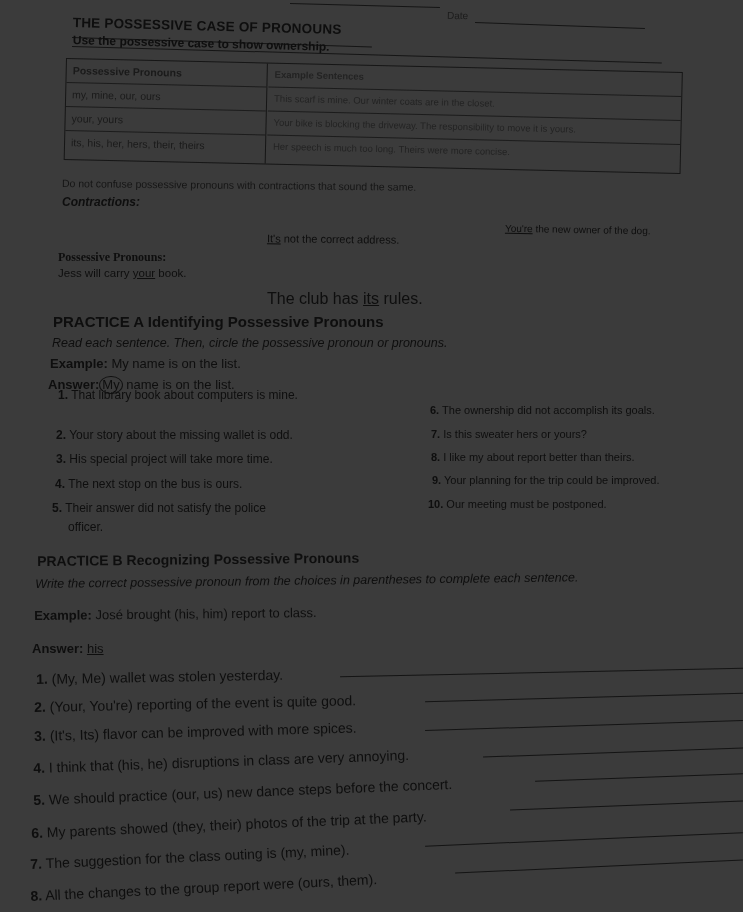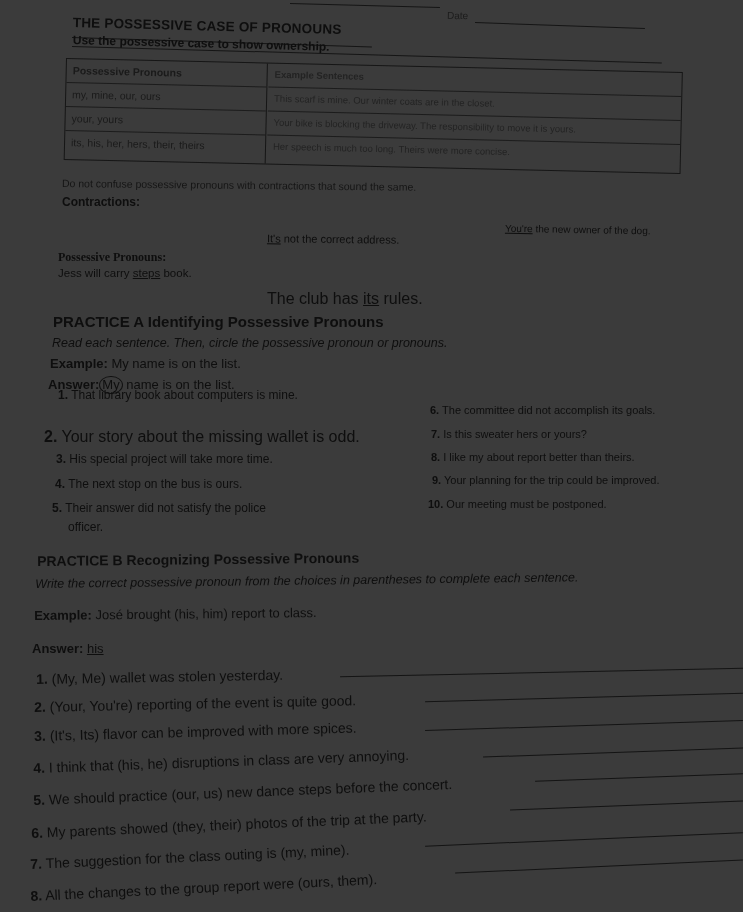--- a/index.html
+++ b/index.html
@@ -64,54 +64,54 @@
   </div>
   <div class="col-right">
     <div class="cell hdr">Example Sentences</div>
     <div class="cell">This scarf is mine. Our winter coats are in the closet.</div>
     <div class="cell">Your bike is blocking the driveway. The responsibility to move it is yours.</div>
     <div class="cell">Her speech is much too long. Theirs were more concise.</div>
   </div>
 </div>
 
 <div class="abs" style="left:62px; top:177px; font-size:10.5px; transform:rotate(0.6deg); transform-origin:left top; color:#151515;">Do not confuse possessive pronouns with contractions that sound the same.</div>
-<div class="abs bold" style="left:62px; top:195px; font-size:12px;">Contractions:</div>
+<div class="abs bold" style="left:62px; top:195px; font-size:12px;font-style:italic;">Contractions:</div>
 
 <div class="abs" style="left:267px; top:233px; font-size:11px; transform:rotate(0.6deg);">
   <span class="u">It's</span><span> not the correct address.</span>
 </div>
 <div class="abs" style="left:505px; top:224px; font-size:10px; transform:rotate(1deg);">
   <span class="u">You're</span><span> the new owner of the dog.</span>
 </div>
 
 <div class="abs bold" style="left:58px; top:250px; font-size:12px;font-family:Liberation Serif, serif;">Possessive Pronouns:</div>
 <div class="abs" style="left:58px; top:267px; font-size:11.5px;">
-  <span>Jess will carry </span><span class="u">steps</span><span> book.</span>
+  <span>Jess will carry </span><span class="u">your</span><span> book.</span>
 </div>
 <div class="abs" style="left:267px; top:290px; font-size:16px;">
   <span>The club has </span><span class="u">its</span><span> rules.</span>
 </div>
 
 <div class="abs bold" style="left:53px; top:313px; font-size:15px;">PRACTICE A Identifying Possessive Pronouns</div>
 <div class="abs italic" style="left:52px; top:336px; font-size:12.5px;">Read each sentence. Then, circle the possessive pronoun or pronouns.</div>
 <div class="abs worksheet-text" style="left:50px; top:356px;">
   <span class="bold">Example:</span><span> My name is on the list.</span>
 </div>
 <div class="abs worksheet-text" style="left:48px; top:376px;">
   <span class="bold">Answer:</span><span class="circle">My</span><span> name is on the list.</span>
 </div>
 
 <div class="abs worksheet-text" style="left:58px; top:388px; font-size:12px;"><span class="num">1.</span> <span>That library book about computers is mine.</span></div>
-<div class="abs worksheet-text" style="left:44px; top:428px; font-size:16px;"><span class="num">2.</span> <span>Your story about the missing wallet is odd.</span></div>
+<div class="abs worksheet-text" style="left:56px; top:428px; font-size:12px;"><span class="num">2.</span> <span>Your story about the missing wallet is odd.</span></div>
 <div class="abs worksheet-text" style="left:56px; top:452px; font-size:12px;"><span class="num">3.</span> <span>His special project will take more time.</span></div>
 <div class="abs worksheet-text" style="left:55px; top:477px; font-size:12px;"><span class="num">4.</span> <span>The next stop on the bus is ours.</span></div>
 <div class="abs worksheet-text" style="left:52px; top:501px; font-size:12px;"><span class="num">5.</span> <span>Their answer did not satisfy the police</span></div>
 <div class="abs worksheet-text" style="left:68px; top:520px; font-size:12px;">officer.</div>
 
-<div class="abs worksheet-text" style="left:430px; top:404px; font-size:11px;"><span class="num">6.</span> <span>The committee did not accomplish its goals.</span></div>
+<div class="abs worksheet-text" style="left:430px; top:404px; font-size:11px;"><span class="num">6.</span> <span>The ownership did not accomplish its goals.</span></div>
 <div class="abs worksheet-text" style="left:431px; top:428px; font-size:11px;"><span class="num">7.</span> <span>Is this sweater hers or yours?</span></div>
 <div class="abs worksheet-text" style="left:431px; top:451px; font-size:11px;"><span class="num">8.</span> <span>I like my about report better than theirs.</span></div>
 <div class="abs worksheet-text" style="left:432px; top:474px; font-size:11px;"><span class="num">9.</span> <span>Your planning for the trip could be improved.</span></div>
 <div class="abs worksheet-text" style="left:428px; top:498px; font-size:11px;"><span class="num">10.</span> <span>Our meeting must be postponed.</span></div>
 
 <div class="abs bold" style="left:37px; top:553px; font-size:14px; transform:rotate(-0.6deg); transform-origin:left top;">PRACTICE B Recognizing Possessive Pronouns</div>
 <div class="abs italic" style="left:35px; top:577px; font-size:12.5px; transform:rotate(-0.7deg); transform-origin:left top;">Write the correct possessive pronoun from the choices in parentheses to complete each sentence.</div>
 <div class="abs" style="left:34px; top:608px; font-size:13px; transform:rotate(-0.6deg); transform-origin:left top;">
   <span class="bold">Example:</span><span> José brought (his, him) report to class.</span>
 </div>

